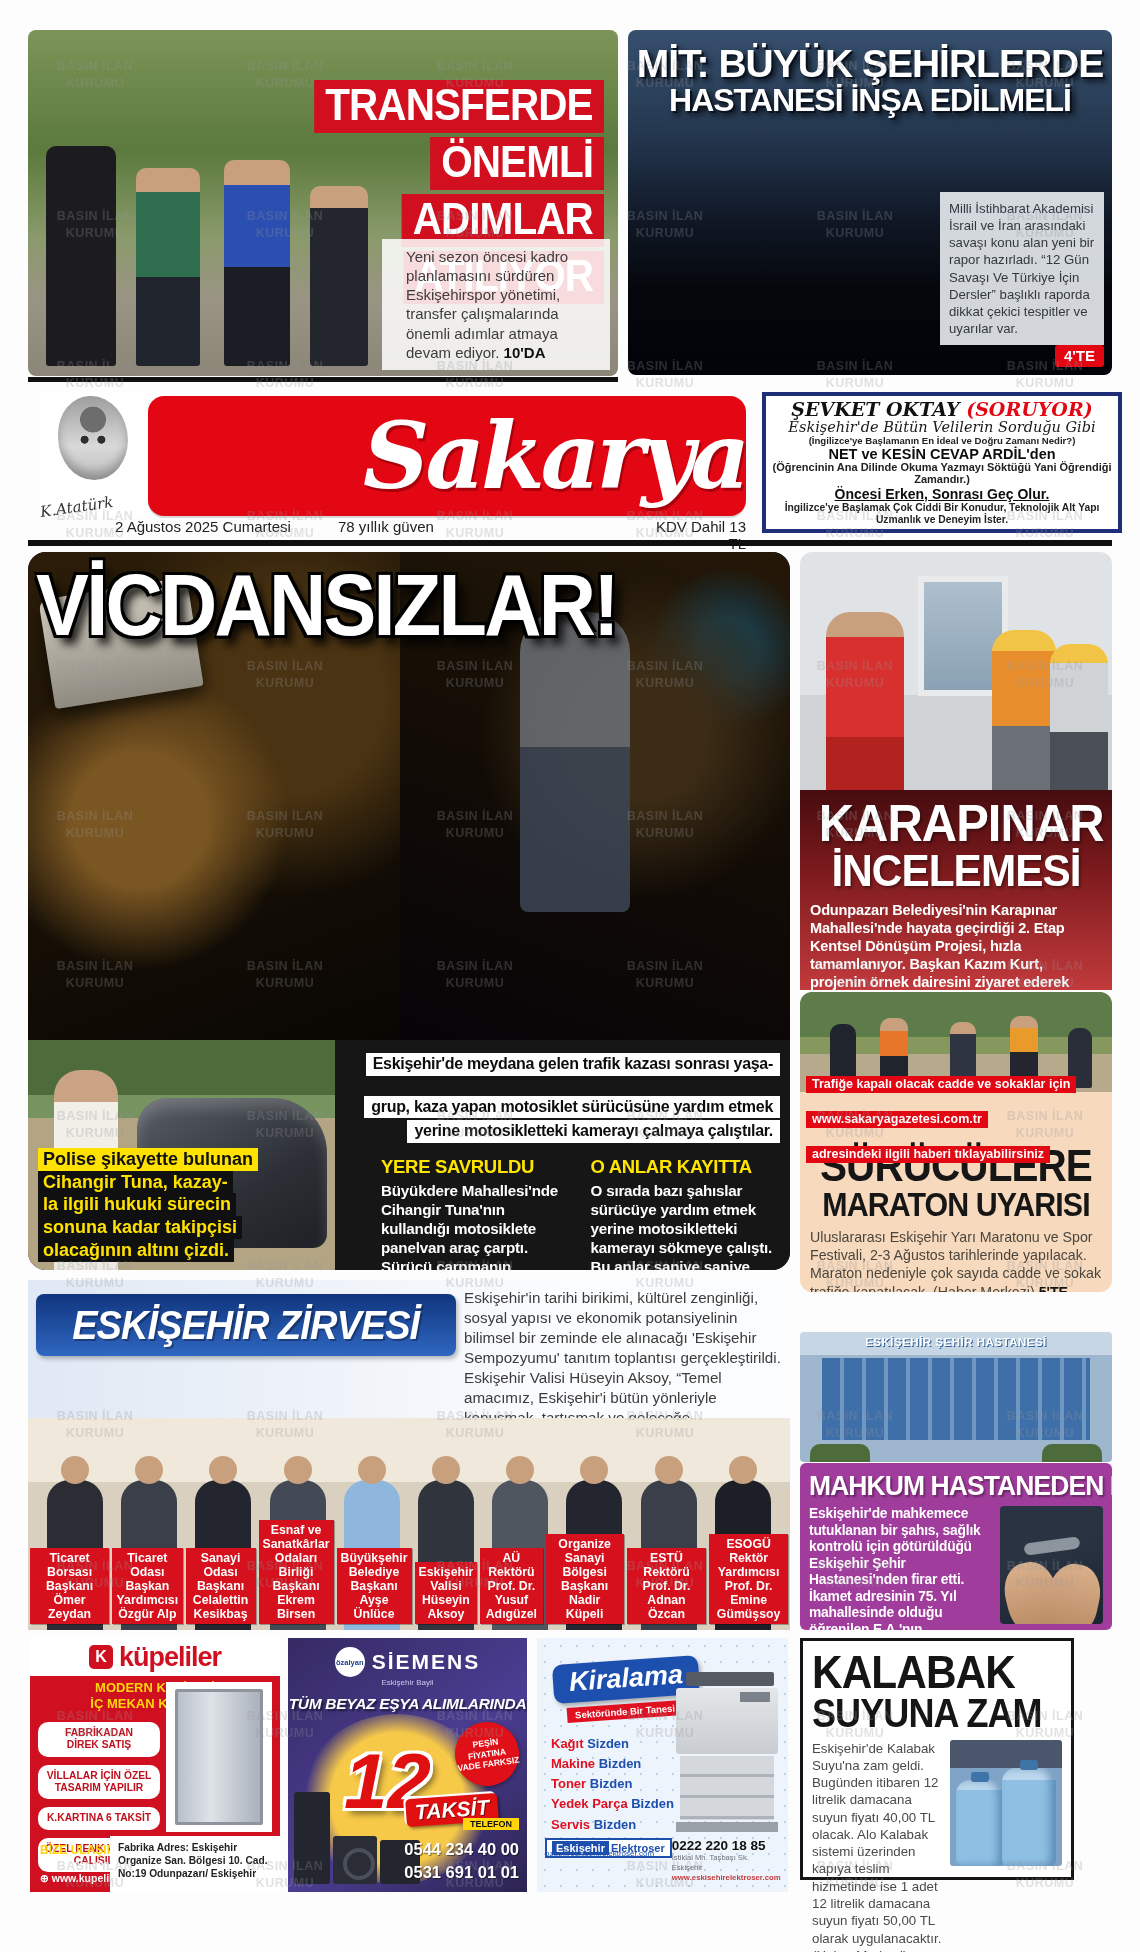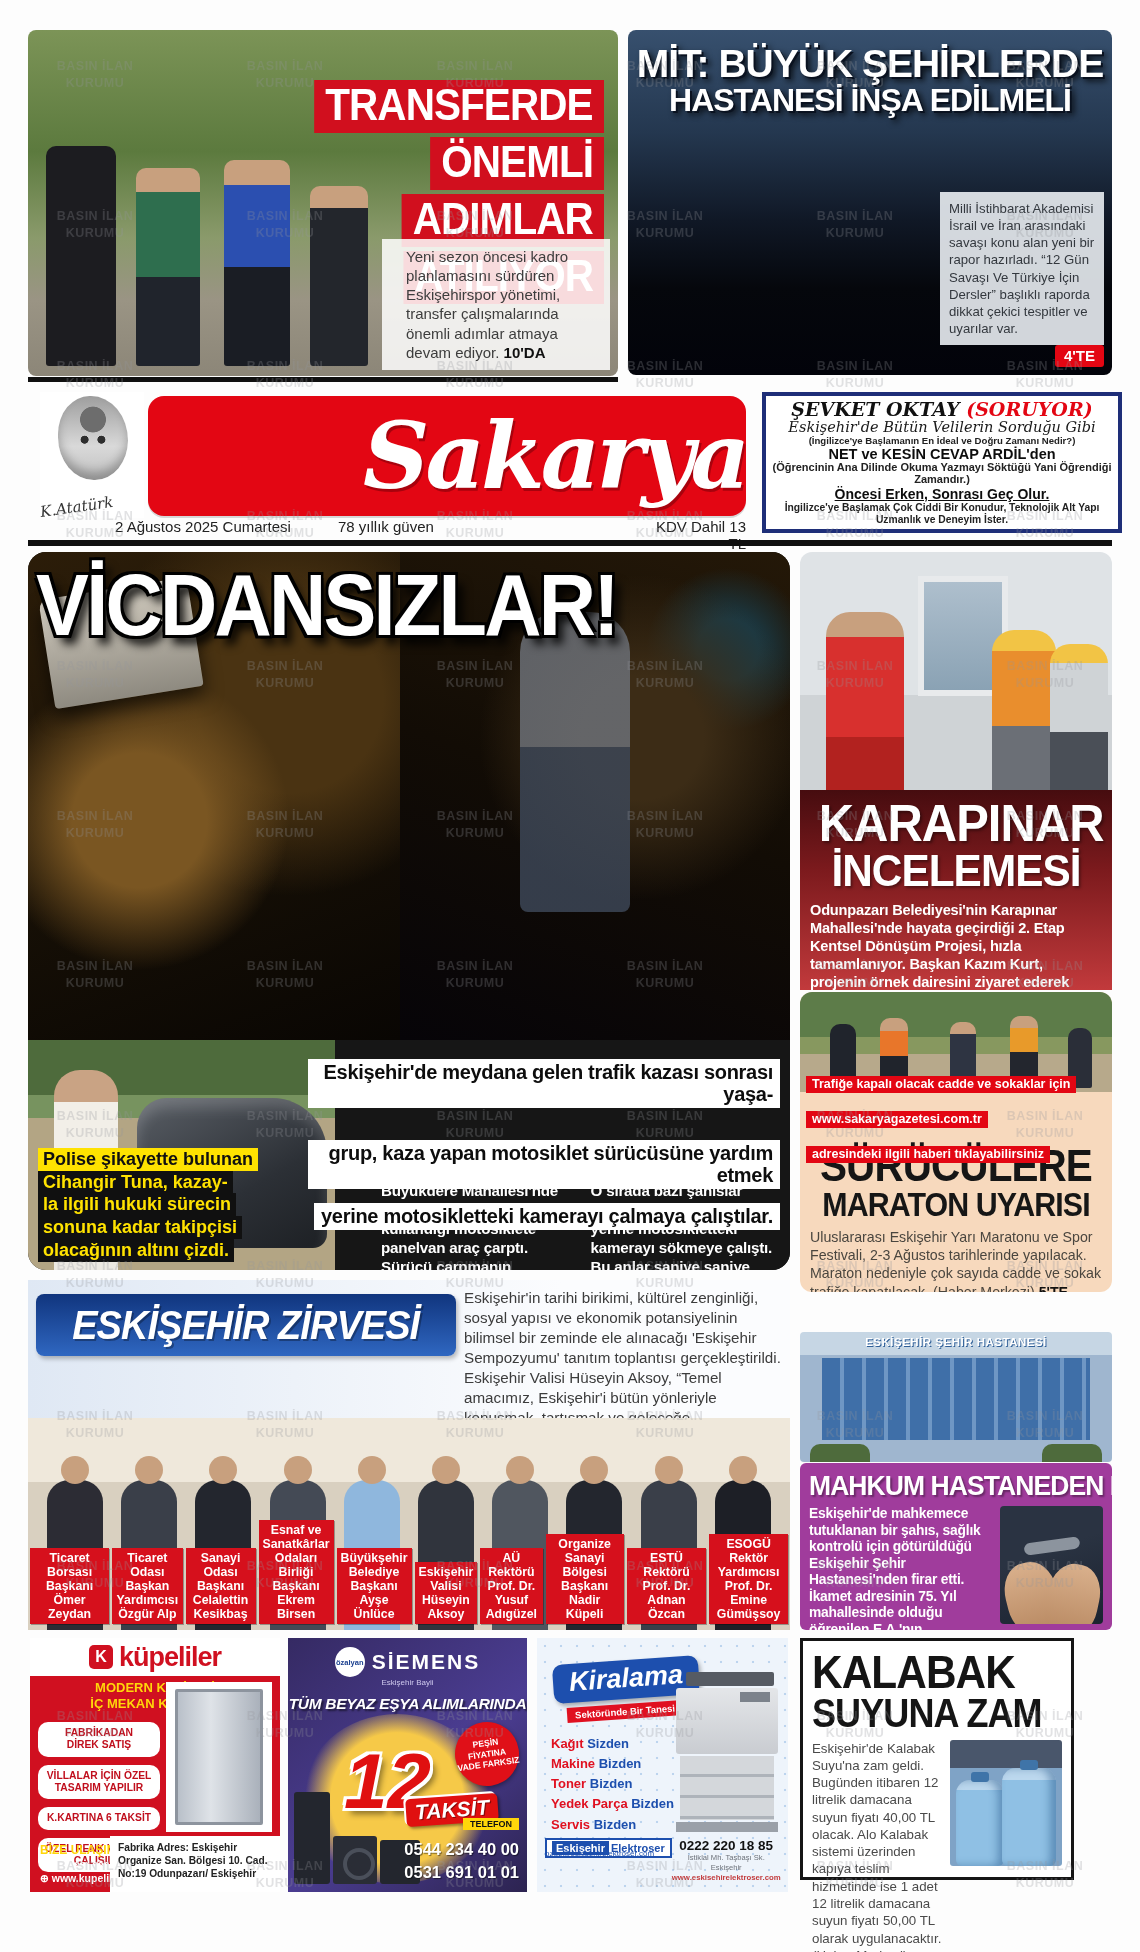--- a/index.html
+++ b/index.html
@@ -97,22 +97,22 @@
   #cihangir{position:absolute;left:0;top:488px;width:307px;height:230px;overflow:hidden;
     background:linear-gradient(180deg,#4e6b3c 0 24%,#77935f 24% 34%,#b3a584 34% 100%)}
   #cihangir .man{position:absolute;left:26px;top:30px;width:64px;height:200px;border-radius:26px 26px 0 0;
     background:linear-gradient(180deg,#c9a384 0 16%,#f2efe8 16% 70%,#ece9e2 70%)}
   #cihangir .moto{position:absolute;right:8px;top:58px;width:190px;height:150px;border-radius:30px 55px 14px 18px;
     background:linear-gradient(150deg,#5a5f66,#2c3036 60%,#1d2024);box-shadow:inset 0 10px 14px rgba(255,255,255,.18)}
   #cihangir-caption{position:absolute;left:10px;bottom:8px;z-index:2;font-weight:800;font-size:18px;line-height:1.16}
   #cihangir-caption .hl-first{display:table;background:#ffe200;color:#101010;padding:1px 5px}
   #cihangir-caption .hl-rest{display:table;background:#101010;color:#ffe200;padding:1px 5px}
   #lead{position:absolute;left:280px;right:10px;top:500px;z-index:4;text-align:right}
-  #lead .strip{display:inline-block;background:#fff;color:#0d0d0d;font-size:20px;font-weight:700;
-    letter-spacing:-.3px;line-height:1.1;padding:2px 7px 3px;margin:7px 0}
+  #lead .strip{display:inline-block;background:#fff;color:#0d0d0d;font-size:16px;font-weight:700;
+    letter-spacing:-.3px;line-height:1.1;padding:2px 7px 3px;margin:1px 0}
   #lead .strip b{font-weight:800}
   #black-zone{position:absolute;left:307px;top:488px;width:455px;height:230px;background:#161616}
   #story-cols{position:absolute;left:46px;right:8px;top:116px;display:flex;gap:18px}
   .scol{flex:1}
   .scol .stitle{color:#ffe400;font-weight:800;font-size:18.5px;letter-spacing:-.3px}
   .scol .sbody{color:#fff;font-weight:700;font-size:15.2px;line-height:1.25;margin-top:3px;letter-spacing:-.2px}
 
   
   #zirve-band{left:28px;top:1280px;width:762px;height:138px;background:linear-gradient(90deg,#dfe8f4,#fbfcfe 70%)}
   #zirve-head{position:absolute;left:8px;top:14px;width:420px;height:62px;border-radius:8px;
@@ -261,21 +261,21 @@
   #kir-copier .body{position:absolute;right:2px;top:16px;width:102px;height:66px;background:linear-gradient(180deg,#e4e6e9,#c9ccd1);border-radius:3px}
   #kir-copier .panel{position:absolute;right:10px;top:20px;width:30px;height:10px;background:#7c828b}
   #kir-copier .drawers{position:absolute;right:6px;top:84px;width:94px;height:64px;
     background:repeating-linear-gradient(180deg,#d4d7db 0 18px,#aeb3ba 18px 21px)}
   #kir-copier .base{position:absolute;right:2px;top:150px;width:102px;height:10px;background:#9aa0a8}
   #kir-bottom{position:absolute;left:8px;right:8px;bottom:6px;height:48px;display:flex;justify-content:space-between;align-items:flex-start}
   #kir-logo{border:2px solid #1d4fae;background:#fff;padding:2px 5px;font-weight:800;font-size:11px;white-space:nowrap}
   #kir-logo .c1{background:#1d4fae;color:#fff;padding:1px 4px}
   #kir-logo .c2{color:#1d4fae;margin-left:2px}
   #kir-email{position:absolute;left:0;bottom:0;font-size:8px;color:#1d4fae}
-  #kir-right{text-align:center}
+  #kir-right{text-align:left}
   #kir-phone{font-weight:800;font-size:13.5px;color:#111}
   #kir-addr{font-size:7.6px;color:#6b7078;line-height:1.3}
   #kir-web{font-size:7.8px;color:#c23a3c;font-weight:700}
 </style>
 </head>
 <body>
 
 <div id="wm-layer">
     <div class="wm">BASIN İLAN
 KURUMU</div>

